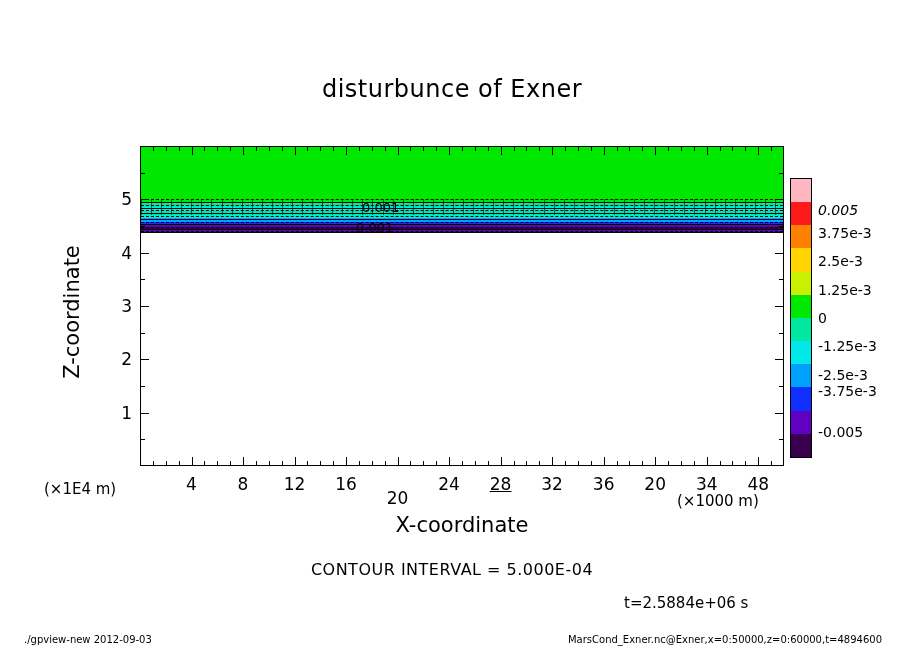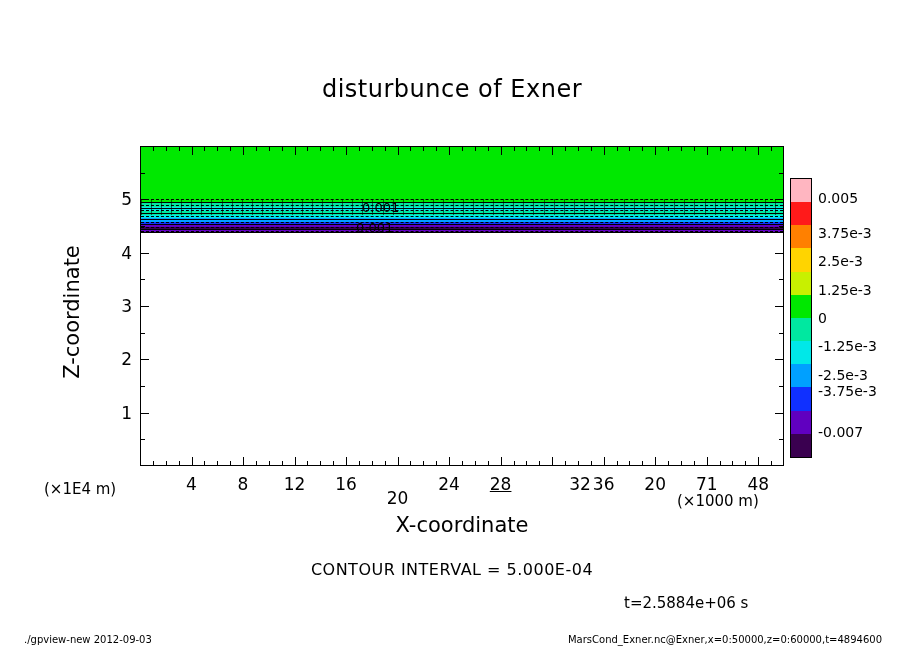--- a/index.html
+++ b/index.html
@@ -356,24 +356,24 @@
     <div class="tick-y-right" style="left: 779px; top: 172.667px; width: 5px;"></div>
   </div>
 <div id="plot-xticklabels">
     <div class="xlabel-txt" style="left: 191.52px; top: 474px;">4</div>
     <div class="xlabel-txt" style="left: 243.04px; top: 474px;">8</div>
     <div class="xlabel-txt" style="left: 294.56px; top: 474px;">12</div>
     <div class="xlabel-txt" style="left: 346.08px; top: 474px;">16</div>
     <div class="xlabel-txt" style="left: 397.6px; top: 488px;">20</div>
     <div class="xlabel-txt" style="left: 449.12px; top: 474px;">24</div>
     <div class="xlabel-txt" style="left: 500.64px; top: 474px; text-decoration: underline;">28</div>
-    <div class="xlabel-txt" style="left: 580px; top: 474px;">32</div>
+    <div class="xlabel-txt" style="left: 552px; top: 474px;">32</div>
     <div class="xlabel-txt" style="left: 603.68px; top: 474px;">36</div>
     <div class="xlabel-txt" style="left: 655.2px; top: 474px;">20</div>
-    <div class="xlabel-txt" style="left: 706.72px; top: 474px;">71</div>
+    <div class="xlabel-txt" style="left: 706.72px; top: 474px;">34</div>
     <div class="xlabel-txt" style="left: 758.24px; top: 474px;">48</div>
   </div>
 <div id="plot-yticklabels">
     <div class="ylabel-txt" style="left: 102px; top: 402.667px;">1</div>
     <div class="ylabel-txt" style="left: 102px; top: 349.333px;">2</div>
     <div class="ylabel-txt" style="left: 102px; top: 296px;">3</div>
     <div class="ylabel-txt" style="left: 102px; top: 242.667px;">4</div>
     <div class="ylabel-txt" style="left: 102px; top: 189.333px;">5</div>
   </div>
 <div id="inline-labels">
@@ -394,27 +394,27 @@
     <div class="cb-cell" style="height: 23.1667px; background: rgb(200, 240, 0);"></div>
     <div class="cb-cell" style="height: 23.1667px; background: rgb(0, 232, 0);"></div>
     <div class="cb-cell" style="height: 23.1667px; background: rgb(0, 232, 160);"></div>
     <div class="cb-cell" style="height: 23.1667px; background: rgb(0, 232, 232);"></div>
     <div class="cb-cell" style="height: 23.1667px; background: rgb(0, 160, 255);"></div>
     <div class="cb-cell" style="height: 23.1667px; background: rgb(16, 48, 255);"></div>
     <div class="cb-cell" style="height: 23.1667px; background: rgb(96, 0, 192);"></div>
     <div class="cb-cell" style="height: 23.1667px; background: rgb(58, 0, 80);"></div>
   </div>
 <div id="colorbar-ticks">
-    <div class="cb-tick" style="top: 198px;">0.005</div>
+    <div class="cb-tick" style="top: 210px; font-style: italic;">0.005</div>
     <div class="cb-tick" style="top: 232.667px;">3.75e-3</div>
     <div class="cb-tick" style="top: 261.111px;">2.5e-3</div>
     <div class="cb-tick" style="top: 289.556px;">1.25e-3</div>
     <div class="cb-tick" style="top: 318px;">0</div>
     <div class="cb-tick" style="top: 346.444px;">-1.25e-3</div>
     <div class="cb-tick" style="top: 374.889px;">-2.5e-3</div>
     <div class="cb-tick" style="top: 391px;">-3.75e-3</div>
-    <div class="cb-tick" style="top: 431.778px;">-0.007</div>
+    <div class="cb-tick" style="top: 431.778px;">-0.005</div>
   </div>
 
 <div class="abs" id="contour-interval">CONTOUR INTERVAL = 5.000E-04</div>
 <div class="abs" id="time-stamp">t=2.5884e+06 s</div>
 <div class="abs" id="footer-left">./gpview-new  2012-09-03</div>
 <div class="abs" id="footer-right">MarsCond_Exner.nc@Exner,x=0:50000,z=0:60000,t=4894600</div>
 
 </body></html>

